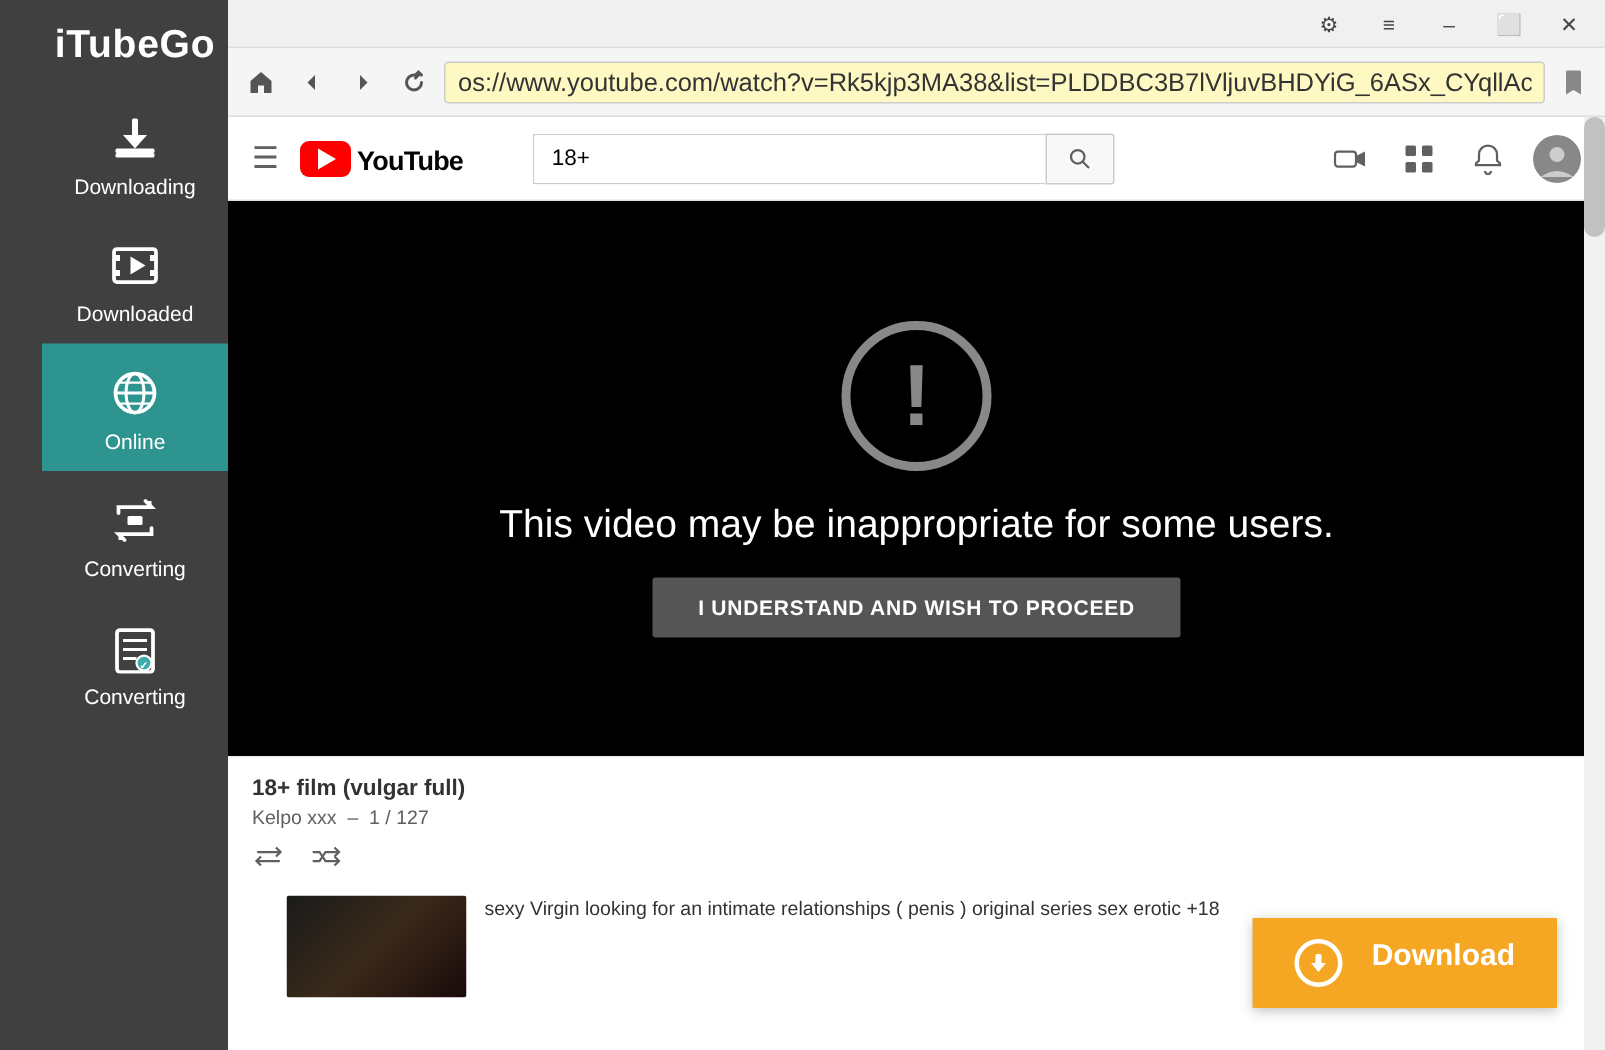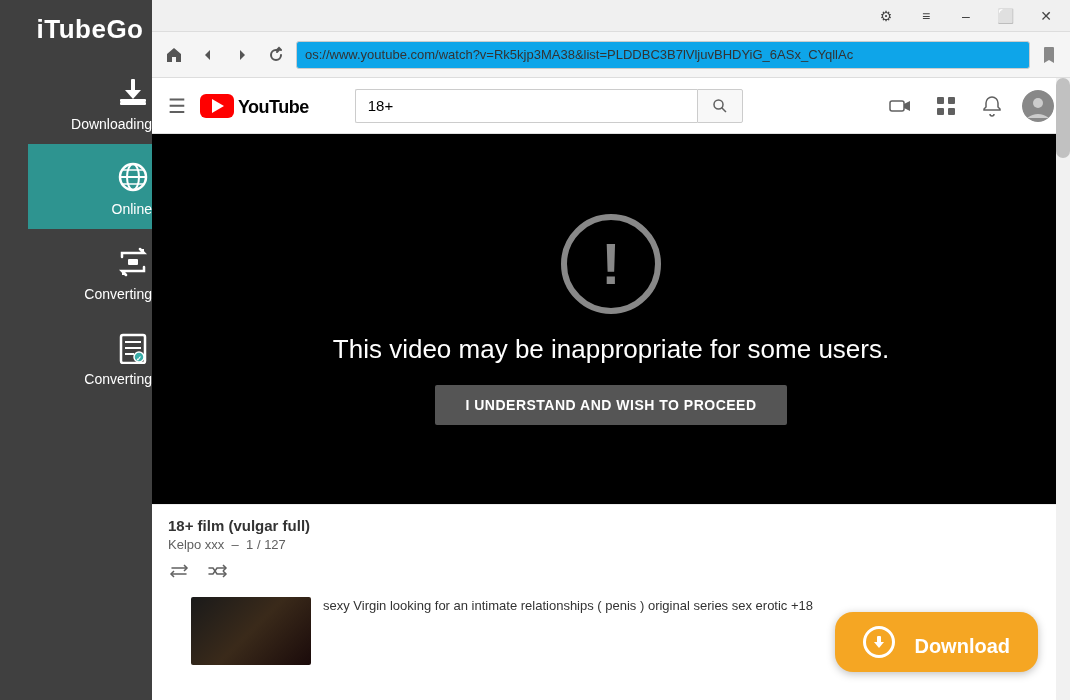--- a/index.html
+++ b/index.html
@@ -23,21 +23,21 @@
       font-weight: bold;
       padding: 14px 0 14px 0;
       width: 100%;
       text-align: center;
       letter-spacing: 0.5px;
     }
     .sidebar-item {
       width: 100%;
       display: flex;
       flex-direction: column;
-      align-items: flex-end;
+      align-items: center;
       padding: 14px 0 12px 0;
       color: white;
       cursor: pointer;
       font-size: 14px;
     }
     .sidebar-item.active {
       background: #2e9490;
     }
     .sidebar-icon {
       width: 38px;
@@ -106,23 +106,23 @@
       color: #555;
       font-size: 16px;
       border-radius: 3px;
     }
     #url-input {
       flex: 1;
       height: 28px;
       border: 1px solid #ccc;
       border-radius: 3px;
       padding: 0 8px;
-      font-size: 13px;
+      font-size: 17px;
       color: #333;
-      background: #0ea5e9;
+      background: #fef9c3;
     }
     .addr-icon {
       width: 26px;
       height: 26px;
       display: flex;
       align-items: center;
       justify-content: center;
       cursor: pointer;
       color: #555;
     }
@@ -327,27 +327,27 @@
     }
 
     
     #download-btn {
       position: fixed;
       bottom: 28px;
       right: 32px;
       background: #f5a623;
       color: white;
       border: none;
-      border-radius: 18px;
+      border-radius: 0;
       padding: 14px 28px;
       font-size: 20px;
       font-weight: bold;
       cursor: pointer;
       display: flex;
-      align-items: flex-end;
+      align-items: flex-start;
       gap: 19px;
       box-shadow: 0 2px 8px rgba(0,0,0,0.25);
       z-index: 100;
     }
     .dl-icon-circle {
       width: 32px;
       height: 32px;
       border-radius: 50%;
       border: 3px solid white;
       display: flex;
@@ -394,20 +394,33 @@
       <svg viewBox="0 0 34 34" xmlns="http://www.w3.org/2000/svg">
         <rect x="4" y="24" width="26" height="3" rx="1" fill="white"></rect>
         <rect x="15" y="4" width="4" height="16" rx="1" fill="white"></rect>
         <polygon points="17,24 9,15 25,15" fill="white"></polygon>
         <rect x="4" y="27" width="26" height="3" rx="1" fill="white"></rect>
       </svg>
     </div>
     <span>Downloading</span>
   </div>
 
+  <div class="sidebar-item">
+    <div class="sidebar-icon">
+      <svg viewBox="0 0 34 34" xmlns="http://www.w3.org/2000/svg">
+        <rect x="3" y="6" width="28" height="22" rx="2" fill="none" stroke="white" stroke-width="2.5"></rect>
+        <rect x="3" y="10" width="4" height="4" fill="white"></rect>
+        <rect x="3" y="20" width="4" height="4" fill="white"></rect>
+        <rect x="27" y="10" width="4" height="4" fill="white"></rect>
+        <rect x="27" y="20" width="4" height="4" fill="white"></rect>
+        <polygon points="14,11 14,23 24,17" fill="white"></polygon>
+      </svg>
+    </div>
+    <span>Downloaded</span>
+  </div>
 
   <div class="sidebar-item active">
     <div class="sidebar-icon">
       <svg viewBox="0 0 34 34" xmlns="http://www.w3.org/2000/svg">
         <circle cx="17" cy="17" r="13" fill="none" stroke="white" stroke-width="2.5"></circle>
         <ellipse cx="17" cy="17" rx="6" ry="13" fill="none" stroke="white" stroke-width="2"></ellipse>
         <line x1="4" y1="17" x2="30" y2="17" stroke="white" stroke-width="2"></line>
         <line x1="6" y1="10" x2="28" y2="10" stroke="white" stroke-width="1.5"></line>
         <line x1="6" y1="24" x2="28" y2="24" stroke="white" stroke-width="1.5"></line>
       </svg>

